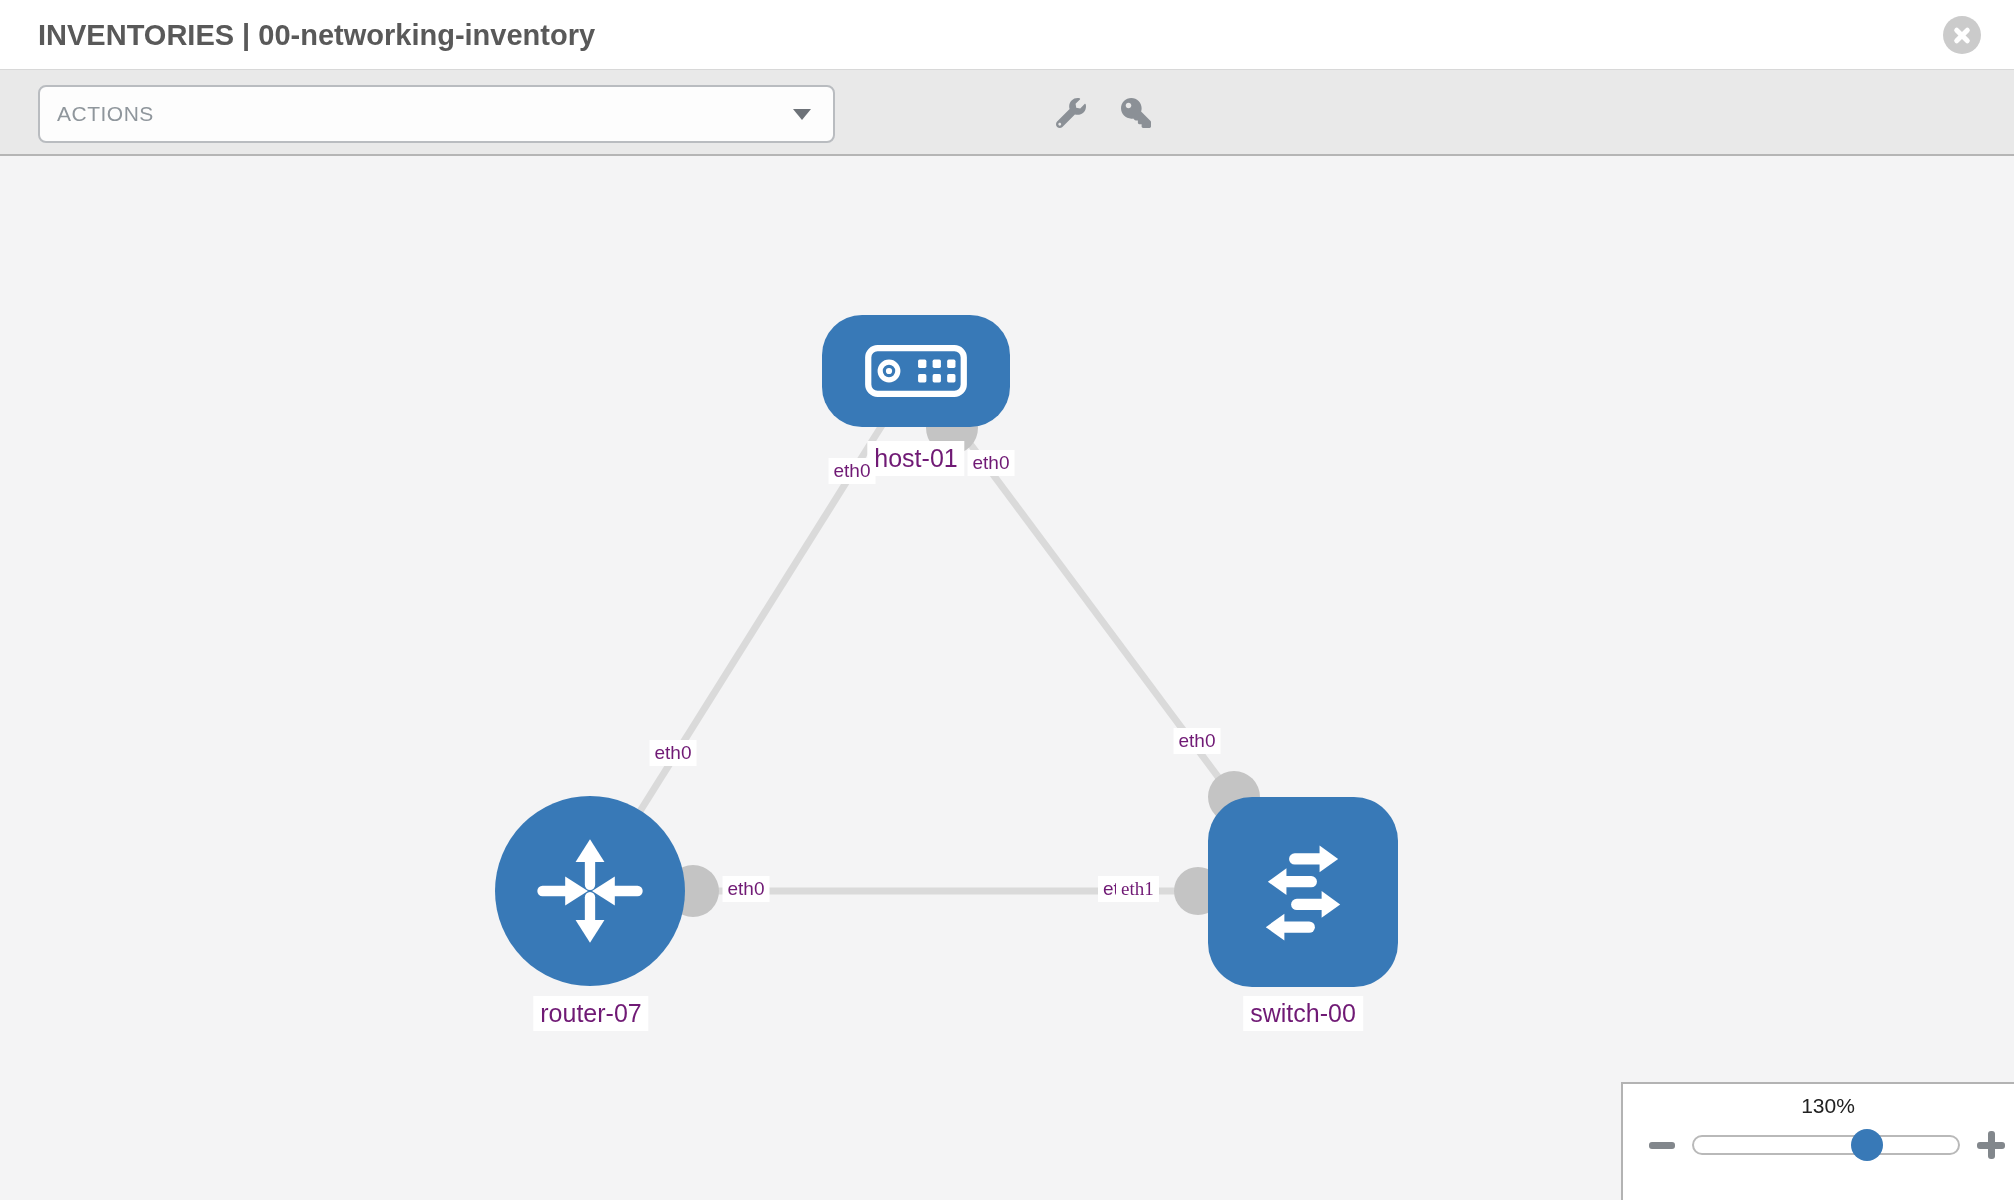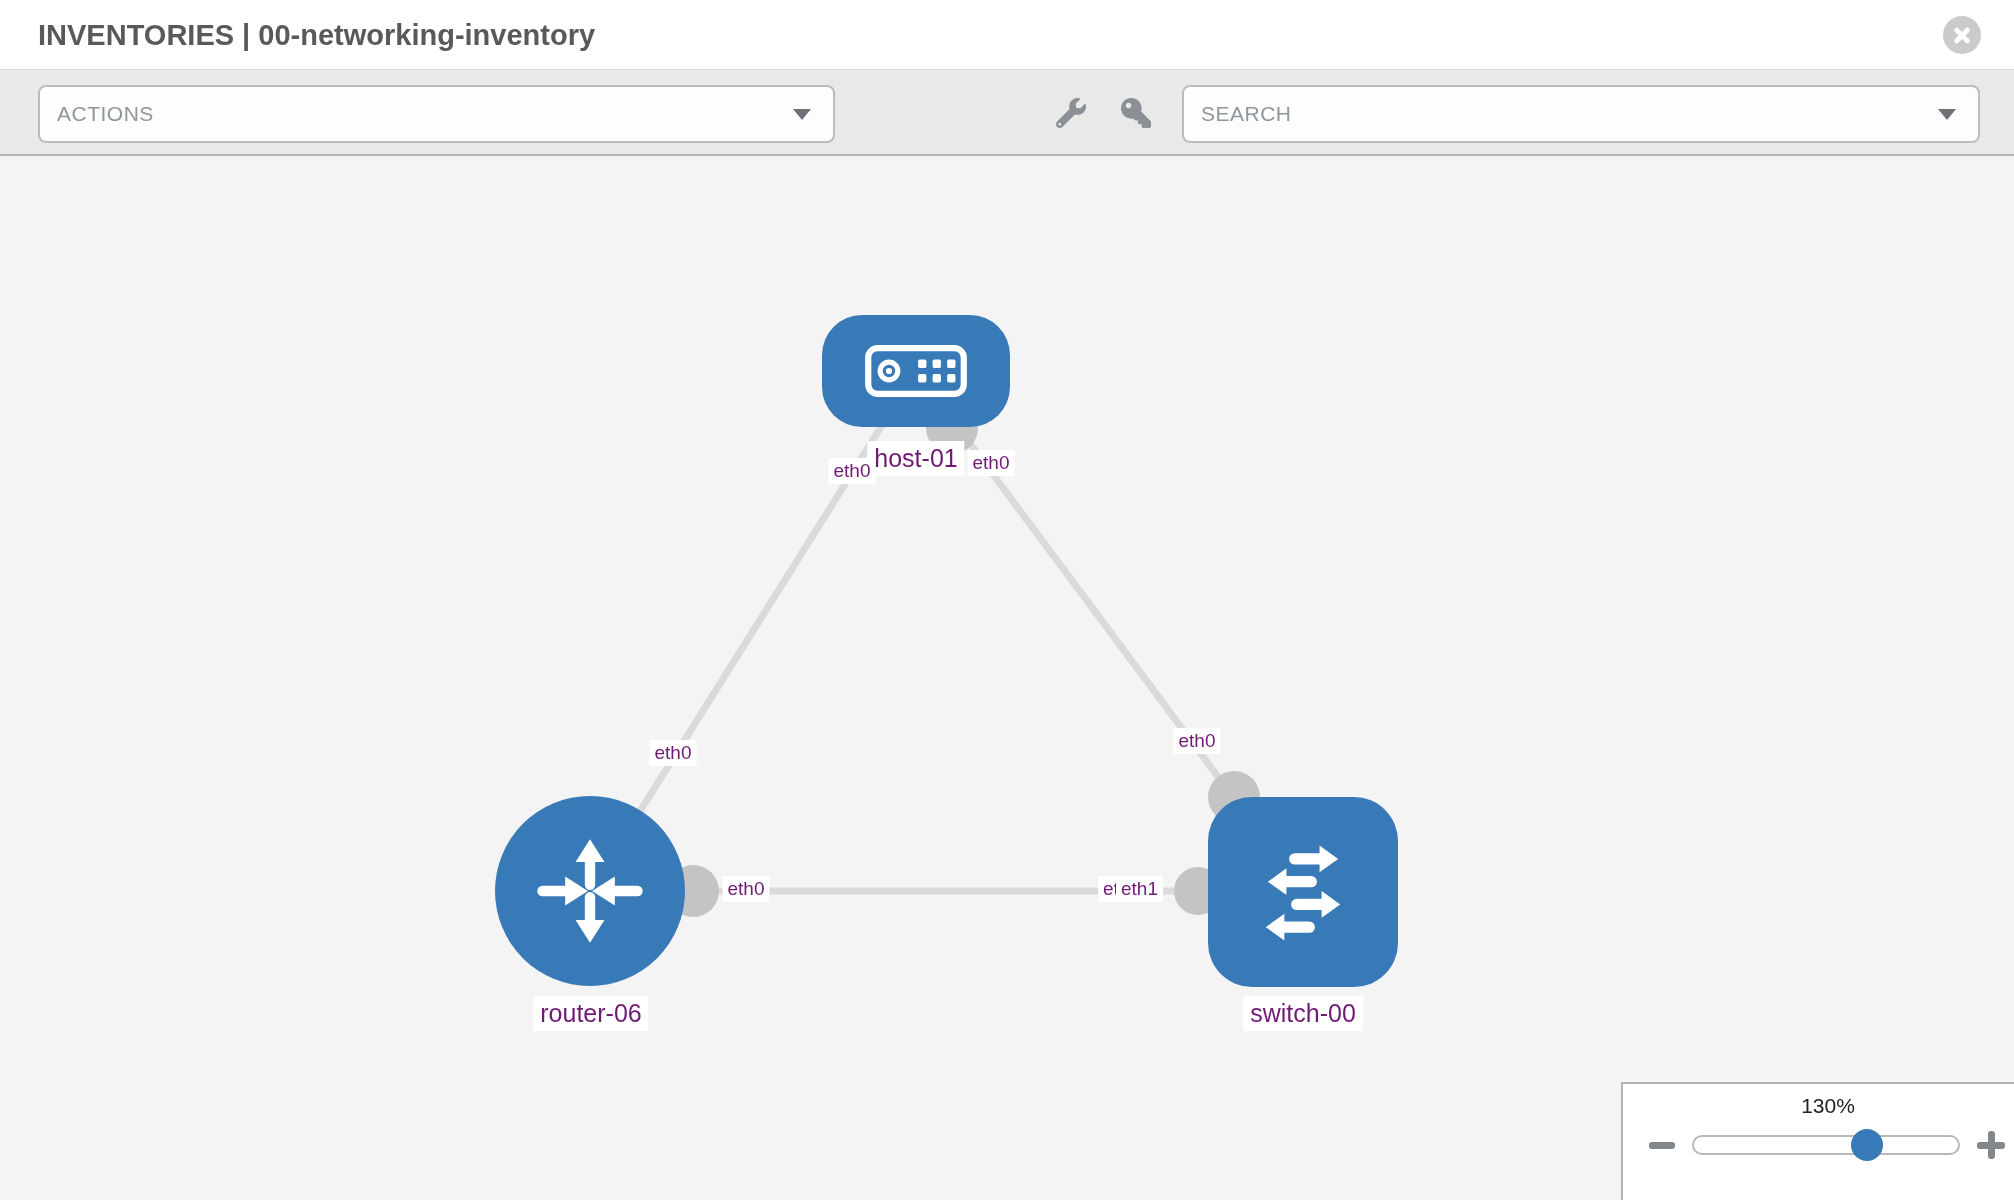--- a/index.html
+++ b/index.html
@@ -124,30 +124,30 @@
           <polygon points="26,50 44,37 44,63" stroke="none"></polygon>
           <line x1="54" y1="72" x2="80" y2="72"></line>
           <polygon points="96,72 78,59 78,85" stroke="none"></polygon>
           <line x1="66" y1="94" x2="40" y2="94"></line>
           <polygon points="24,94 42,81 42,107" stroke="none"></polygon>
         </g>
       </svg>
     </div>
 
     <div class="chip node-chip" style="left:916px;  top:285px;">host-01</div>
-    <div class="chip node-chip" style="left:591px;  top:840px;">router-06</div>
+    <div class="chip node-chip" style="left:591px;  top:840px;">router-07</div>
     <div class="chip node-chip" style="left:1303px; top:840px;">switch-00</div>
 
     <div class="chip edge-chip centered" style="left:852px;  top:302px;">eth0</div>
     <div class="chip edge-chip centered" style="left:991px;  top:294px;">eth0</div>
     <div class="chip edge-chip centered" style="left:673px;  top:584px;">eth0</div>
     <div class="chip edge-chip centered" style="left:1197px; top:572px;">eth0</div>
     <div class="chip edge-chip centered" style="left:746px;  top:720px;">eth0</div>
     <div class="chip edge-chip" style="left:1098px; top:720px;">eth0</div>
-    <div class="chip edge-chip" style="left:1116px; top:720px;">eth1</div>
+    <div class="chip edge-chip" style="left:1116px; top:720px;font-family:Liberation Serif, serif;">eth1</div>
   </div>
 
   <div class="header">
     <div class="page-title">INVENTORIES | 00-networking-inventory</div>
     <div class="close-btn">
       <div class="bar a"></div>
       <div class="bar b"></div>
     </div>
   </div>
 
@@ -161,24 +161,20 @@
       <svg viewBox="0 0 512 512">
         <path d="M507.73 109.1c-2.24-9.03-13.54-12.09-20.12-5.51l-74.36 74.36-67.88-11.31-11.31-67.88 74.36-74.36c6.62-6.62 3.43-17.9-5.66-20.16-47.38-11.74-99.55.91-136.58 37.93-39.64 39.64-50.55 97.1-34.05 147.2L18.74 402.76c-24.99 24.99-24.99 65.51 0 90.5 24.99 24.99 65.51 24.99 90.5 0l213.21-213.21c50.12 16.71 107.47 5.68 147.37-34.22 37.07-37.07 49.7-89.32 37.91-136.73zM64 472c-13.25 0-24-10.75-24-24 0-13.26 10.75-24 24-24s24 10.74 24 24c0 13.25-10.75 24-24 24z"></path>
       </svg>
     </div>
     <div class="tool-icon key">
       <svg viewBox="0 0 512 512" style="transform:scaleX(-1);">
         <path d="M512 176.001C512 273.203 433.202 352 336 352c-11.22 0-22.19-1.062-32.827-3.069l-24.012 27.014A23.999 23.999 0 0 1 261.223 384H224v40c0 13.255-10.745 24-24 24h-40v40c0 13.255-10.745 24-24 24H24c-13.255 0-24-10.745-24-24v-78.059c0-6.365 2.529-12.47 7.029-16.971l161.802-161.802C163.108 213.814 160 195.271 160 176 160 78.798 238.797.001 335.999 0 433.488-.001 512 78.511 512 176.001zM336 128c0 26.51 21.49 48 48 48s48-21.49 48-48-21.49-48-48-48-48 21.49-48 48z"></path>
       </svg>
     </div>
 
-    <div class="select-box search-box">
-      <span class="sel-text">SEARCH</span>
-      <span class="caret"></span>
-    </div>
   </div>
 
   <div class="zoom-panel">
     <div class="zoom-level">130%</div>
     <div class="zoom-minus"></div>
     <div class="zoom-track">
       <div class="zoom-thumb"></div>
     </div>
     <div class="zoom-plus">
       <div class="h"></div>

